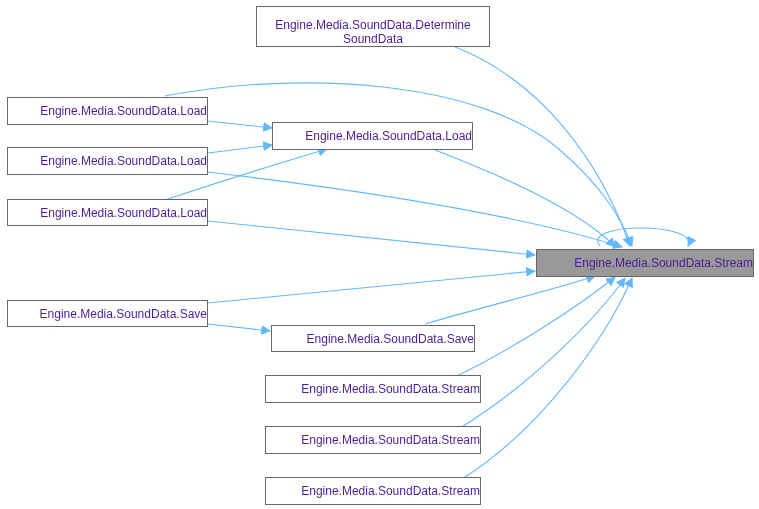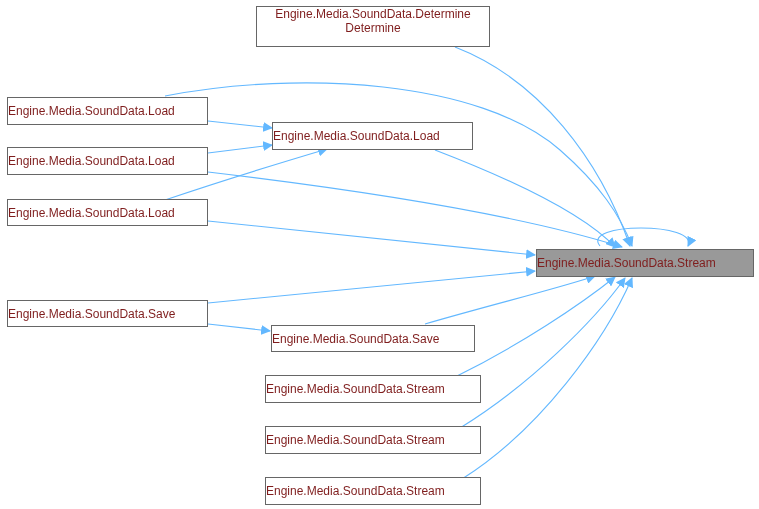--- a/index.html
+++ b/index.html
@@ -1,21 +1,21 @@
 <!DOCTYPE html>
 <html><head>
   <meta charset="utf-8">
   <style>
     html, body { margin: 0; padding: 0; background: #ffffff; }
     body { width: 759px; height: 509px; position: relative; overflow: hidden;
            font-family: "Liberation Sans", sans-serif; }
     svg.graph { position: absolute; left: 0; top: 0; width: 759px; height: 509px; }
     .node { position: absolute; box-sizing: border-box; border: 1px solid #666666;
-            background: #ffffff; color: #7f1d1d; font-size: 12px; line-height: 14px;
-            display: flex; align-items: center; justify-content: flex-start; text-align: center;
+            background: #ffffff; color: #4c1d95; font-size: 12px; line-height: 14px;
+            display: flex; align-items: center; justify-content: flex-end; text-align: center;
             cursor: pointer; white-space: nowrap; }
     .node.target { background: #999999; border-color: #666666; }
     .node.multi { white-space: normal; }
   </style>
 </head>
 <body>
 
 <svg class="graph" viewBox="0 0 759 509">
   <defs>
     <marker id="arrow" viewBox="0 0 10 10" refX="9" refY="5" markerWidth="9" markerHeight="9" orient="auto">
@@ -36,21 +36,21 @@
     <path d="M425,324 C490,305 560,288 595,276"></path>
     <path d="M455,377 C520,345 580,305 615,277"></path>
     <path d="M460,428 C530,385 595,320 625,278"></path>
     <path d="M462,479 C540,430 605,340 632,278"></path>
     <path d="M600,246 C580,222 700,222 688,246"></path>
   </g>
 </svg>
 
 <div class="node multi" style="left:256px; top:6px; width:234px; height:41px; flex-direction:column;">
   <span>Engine.Media.SoundData.Determine</span>
-  <span>Determine</span>
+  <span>SoundData</span>
 </div>
 
 <div class="node" style="left:7px; top:97px; width:201px; height:28px;">
   <span>Engine.Media.SoundData.Load</span>
 </div>
 
 <div class="node" style="left:272px; top:122px; width:201px; height:28px;">
   <span>Engine.Media.SoundData.Load</span>
 </div>
 

